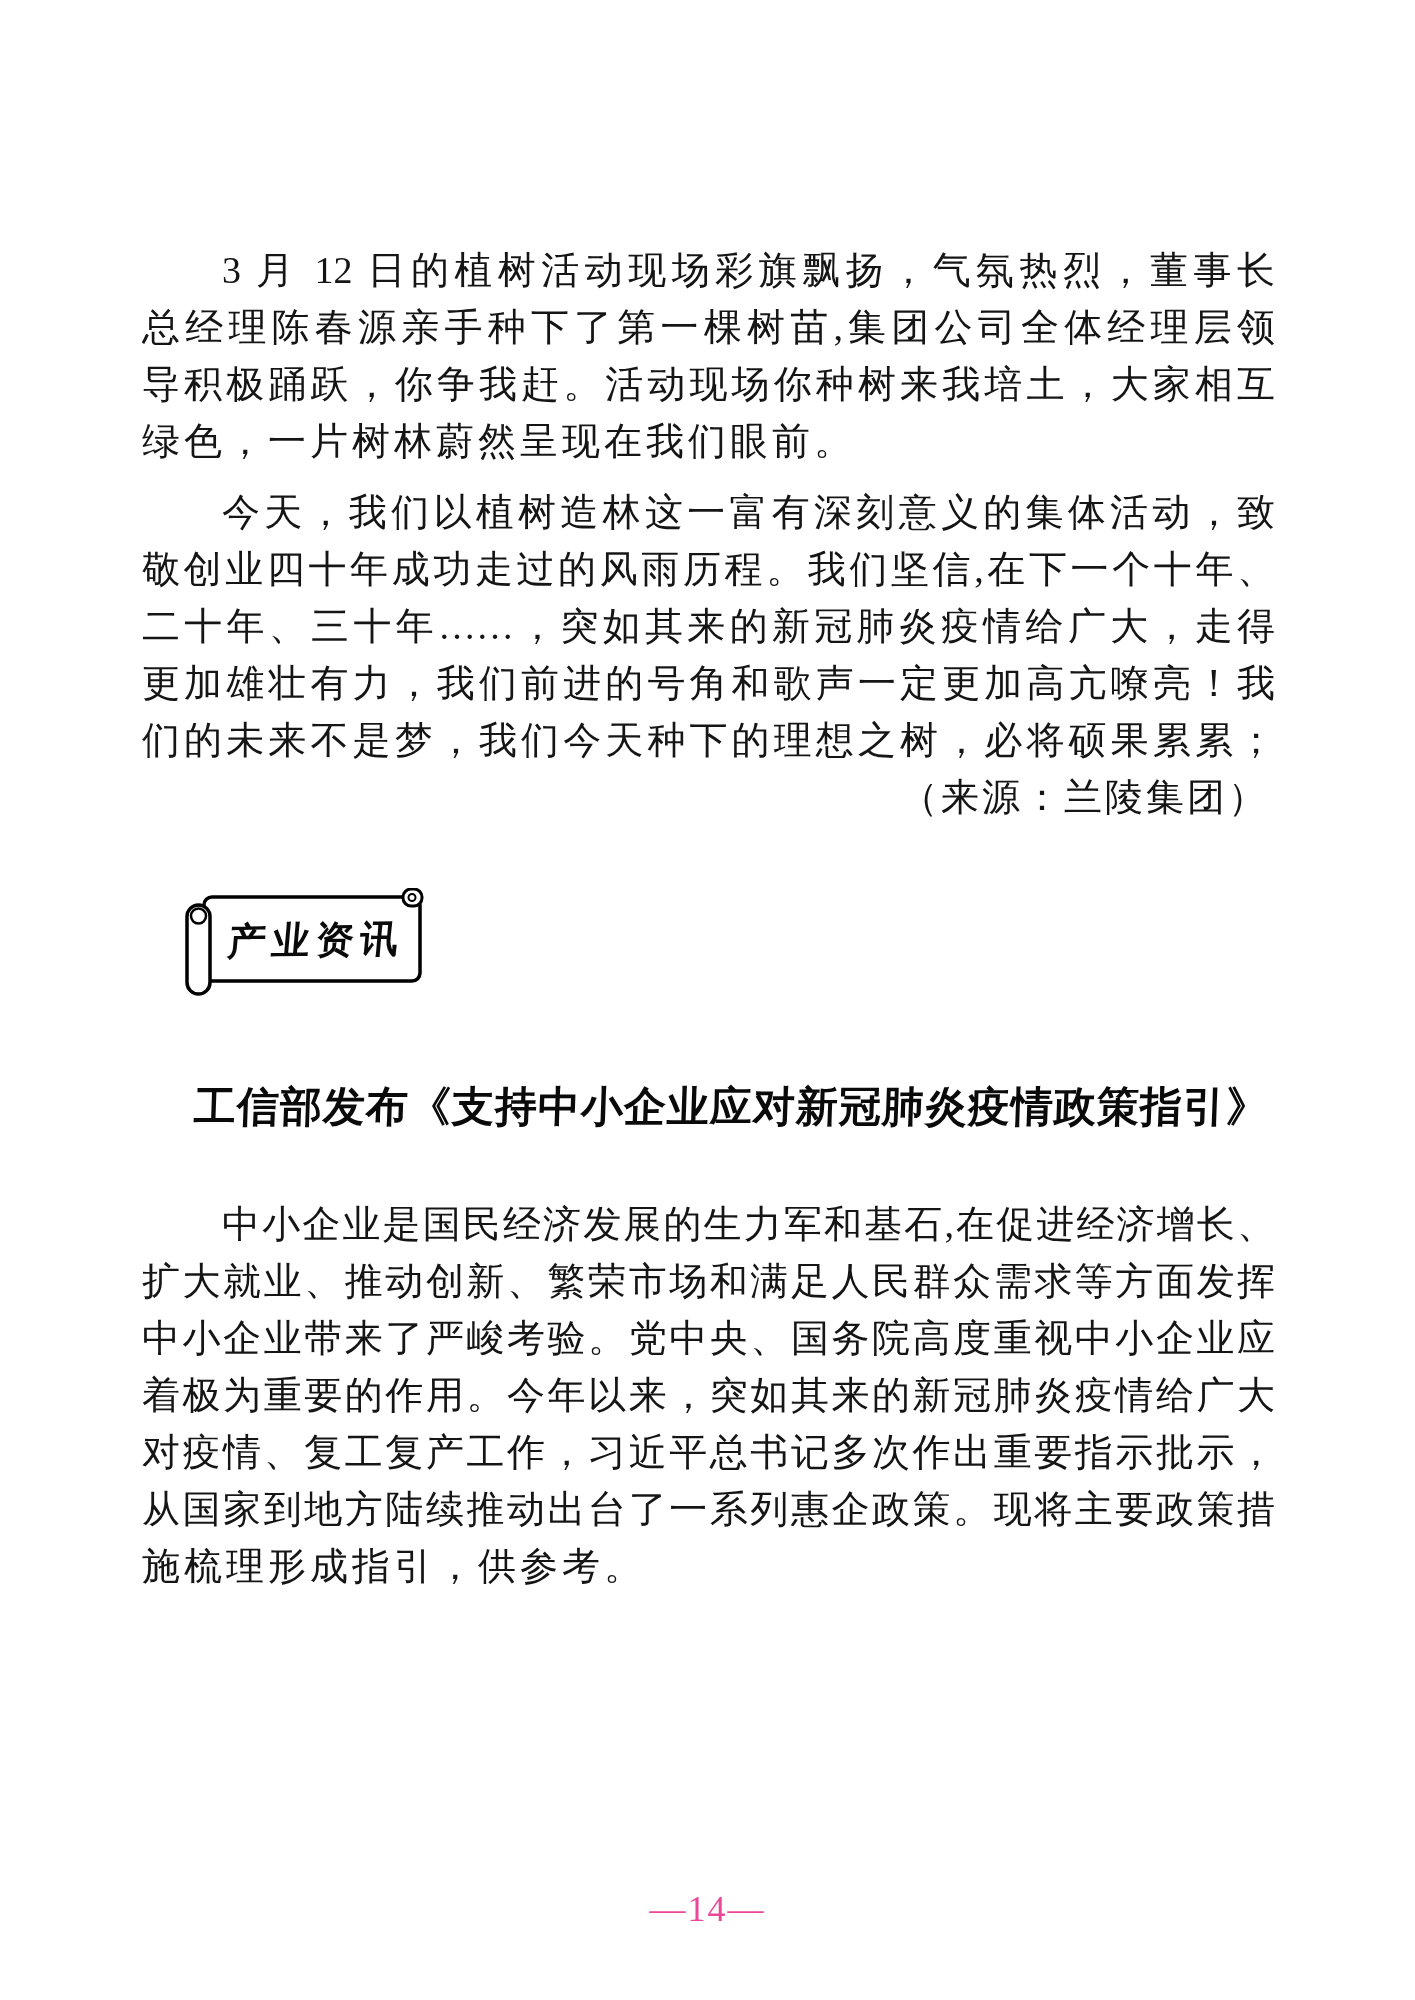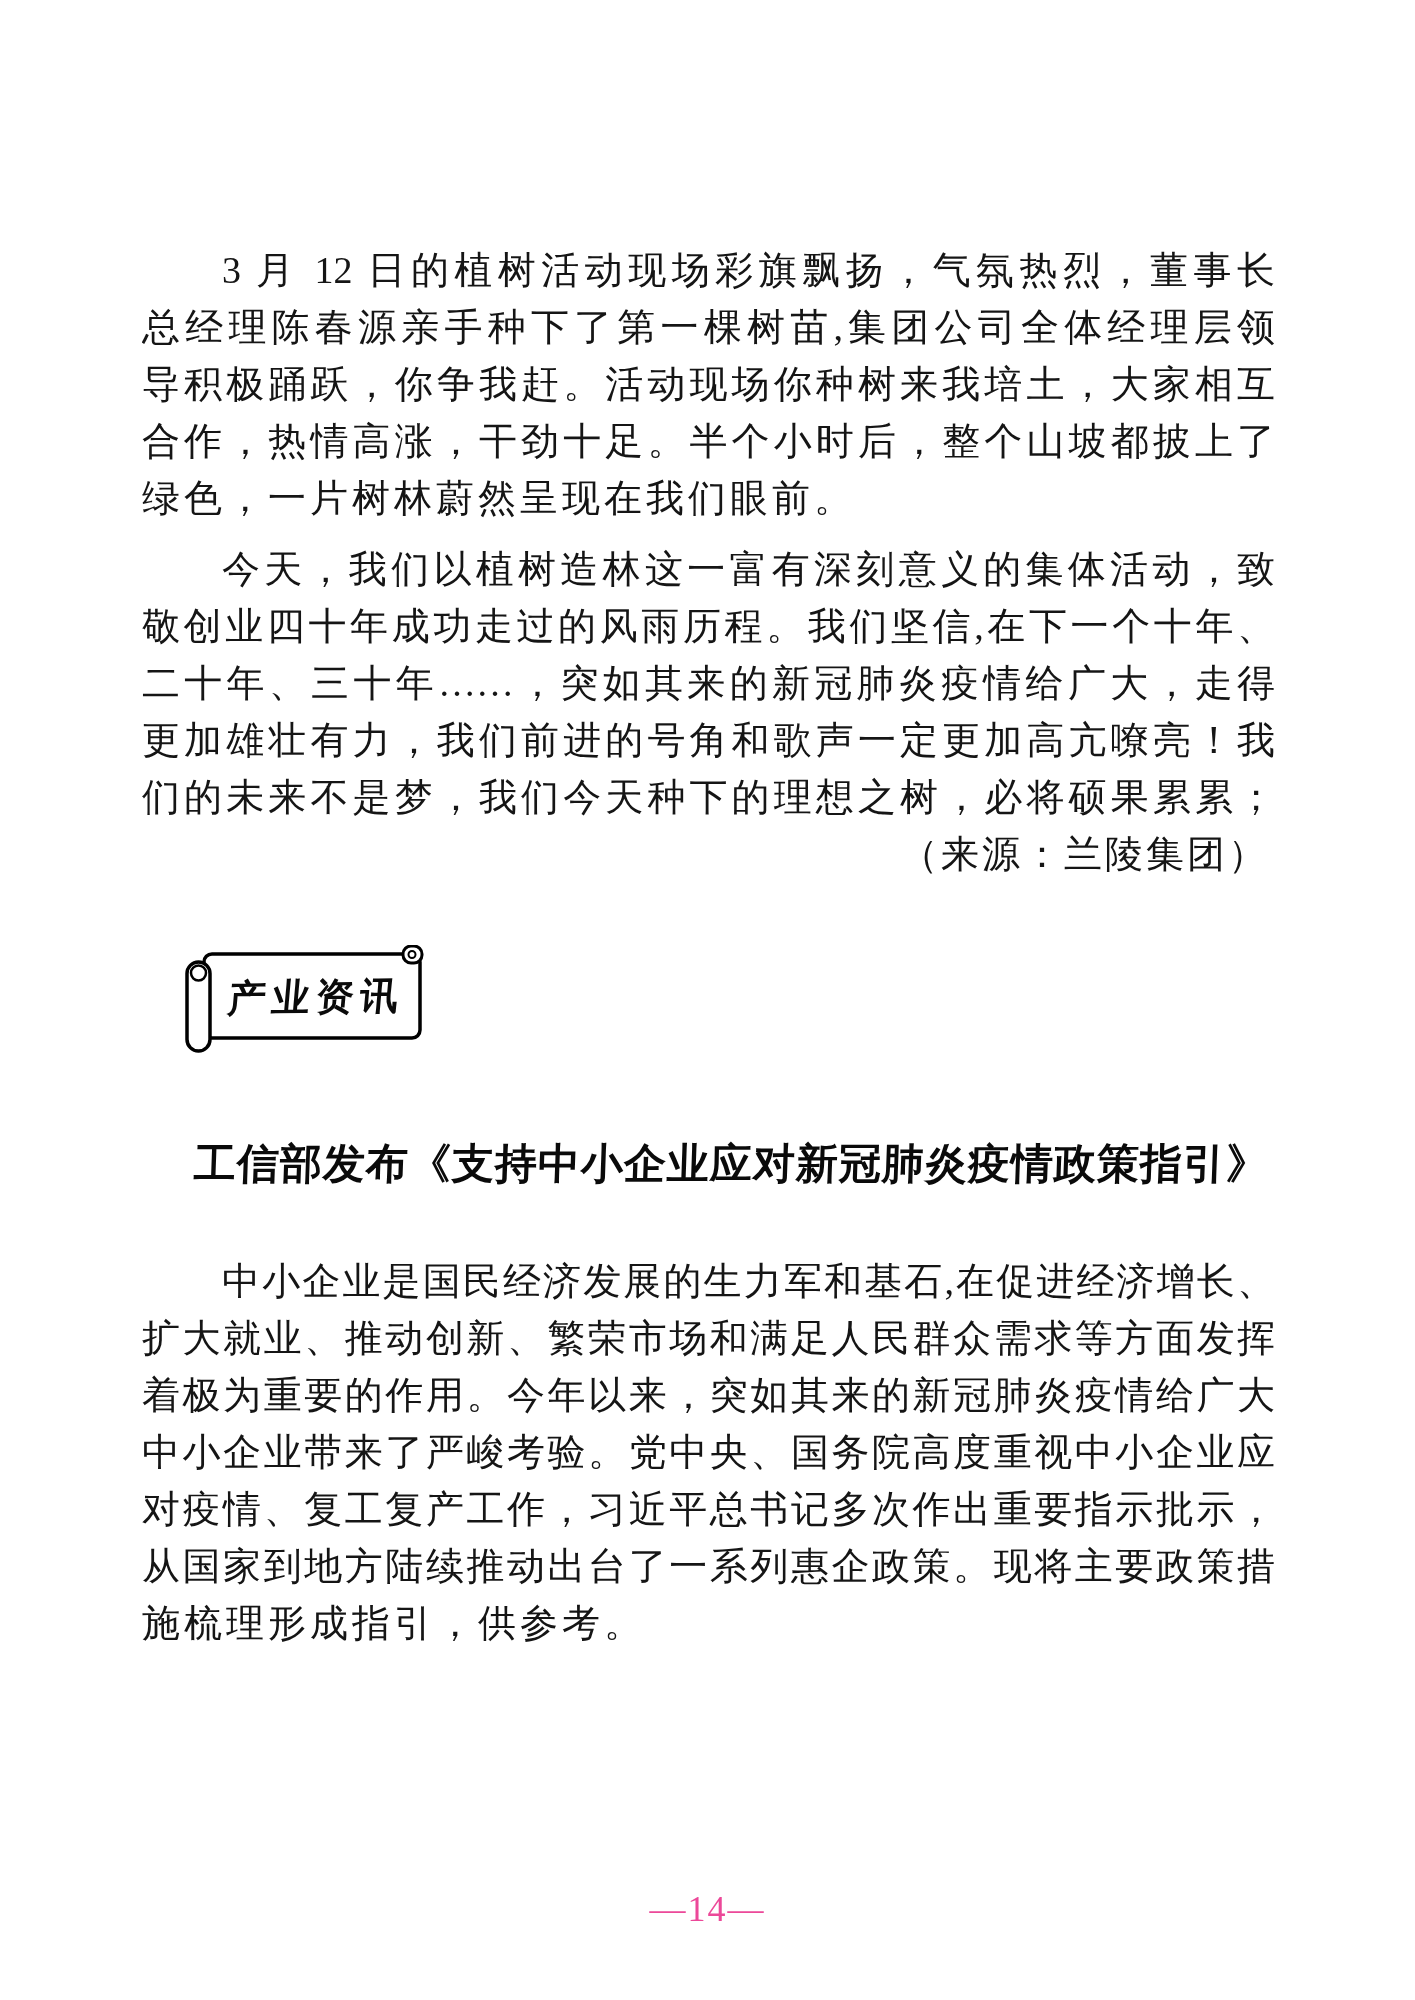--- a/index.html
+++ b/index.html
@@ -91,21 +91,20 @@
 </head>
 <body>
 
 <div class="page">
   <div class="content">
 
     <div class="para para1">
       <div class="line indent">3 月 12 日的植树活动现场彩旗飘扬，气氛热烈，董事长</div>
       <div class="line">总经理陈春源亲手种下了第一棵树苗,集团公司全体经理层领</div>
       <div class="line">导积极踊跃，你争我赶。活动现场你种树来我培土，大家相互</div>
-      <div class="line">合作，热情高涨，干劲十足。半个小时后，整个山坡都披上了</div>
       <div class="line last">绿色，一片树林蔚然呈现在我们眼前。</div>
     </div>
 
     <div class="para para2">
       <div class="line indent">今天，我们以植树造林这一富有深刻意义的集体活动，致</div>
       <div class="line">敬创业四十年成功走过的风雨历程。我们坚信,在下一个十年、</div>
       <div class="line">二十年、三十年……，突如其来的新冠肺炎疫情给广大，走得</div>
       <div class="line">更加雄壮有力，我们前进的号角和歌声一定更加高亢嘹亮！我</div>
       <div class="line">们的未来不是梦，我们今天种下的理想之树，必将硕果累累；</div>
     </div>
@@ -121,22 +120,22 @@
         <circle cx="228" cy="9.5" r="3.5" fill="#ffffff" stroke="#000000" stroke-width="2"></circle>
       </svg>
       <div class="banner-label">产业资讯</div>
     </div>
 
     <div class="article-title">工信部发布《支持中小企业应对新冠肺炎疫情政策指引》</div>
 
     <div class="para para3">
       <div class="line indent">中小企业是国民经济发展的生力军和基石,在促进经济增长、</div>
       <div class="line">扩大就业、推动创新、繁荣市场和满足人民群众需求等方面发挥</div>
+      <div class="line">中小企业带来了严峻考验。党中央、国务院高度重视中小企业应</div>
       <div class="line">着极为重要的作用。今年以来，突如其来的新冠肺炎疫情给广大</div>
-      <div class="line">中小企业带来了严峻考验。党中央、国务院高度重视中小企业应</div>
       <div class="line">对疫情、复工复产工作，习近平总书记多次作出重要指示批示，</div>
       <div class="line">从国家到地方陆续推动出台了一系列惠企政策。现将主要政策措</div>
       <div class="line last">施梳理形成指引，供参考。</div>
     </div>
 
   </div>
 
   <div class="page-number">—14—</div>
 </div>
 

